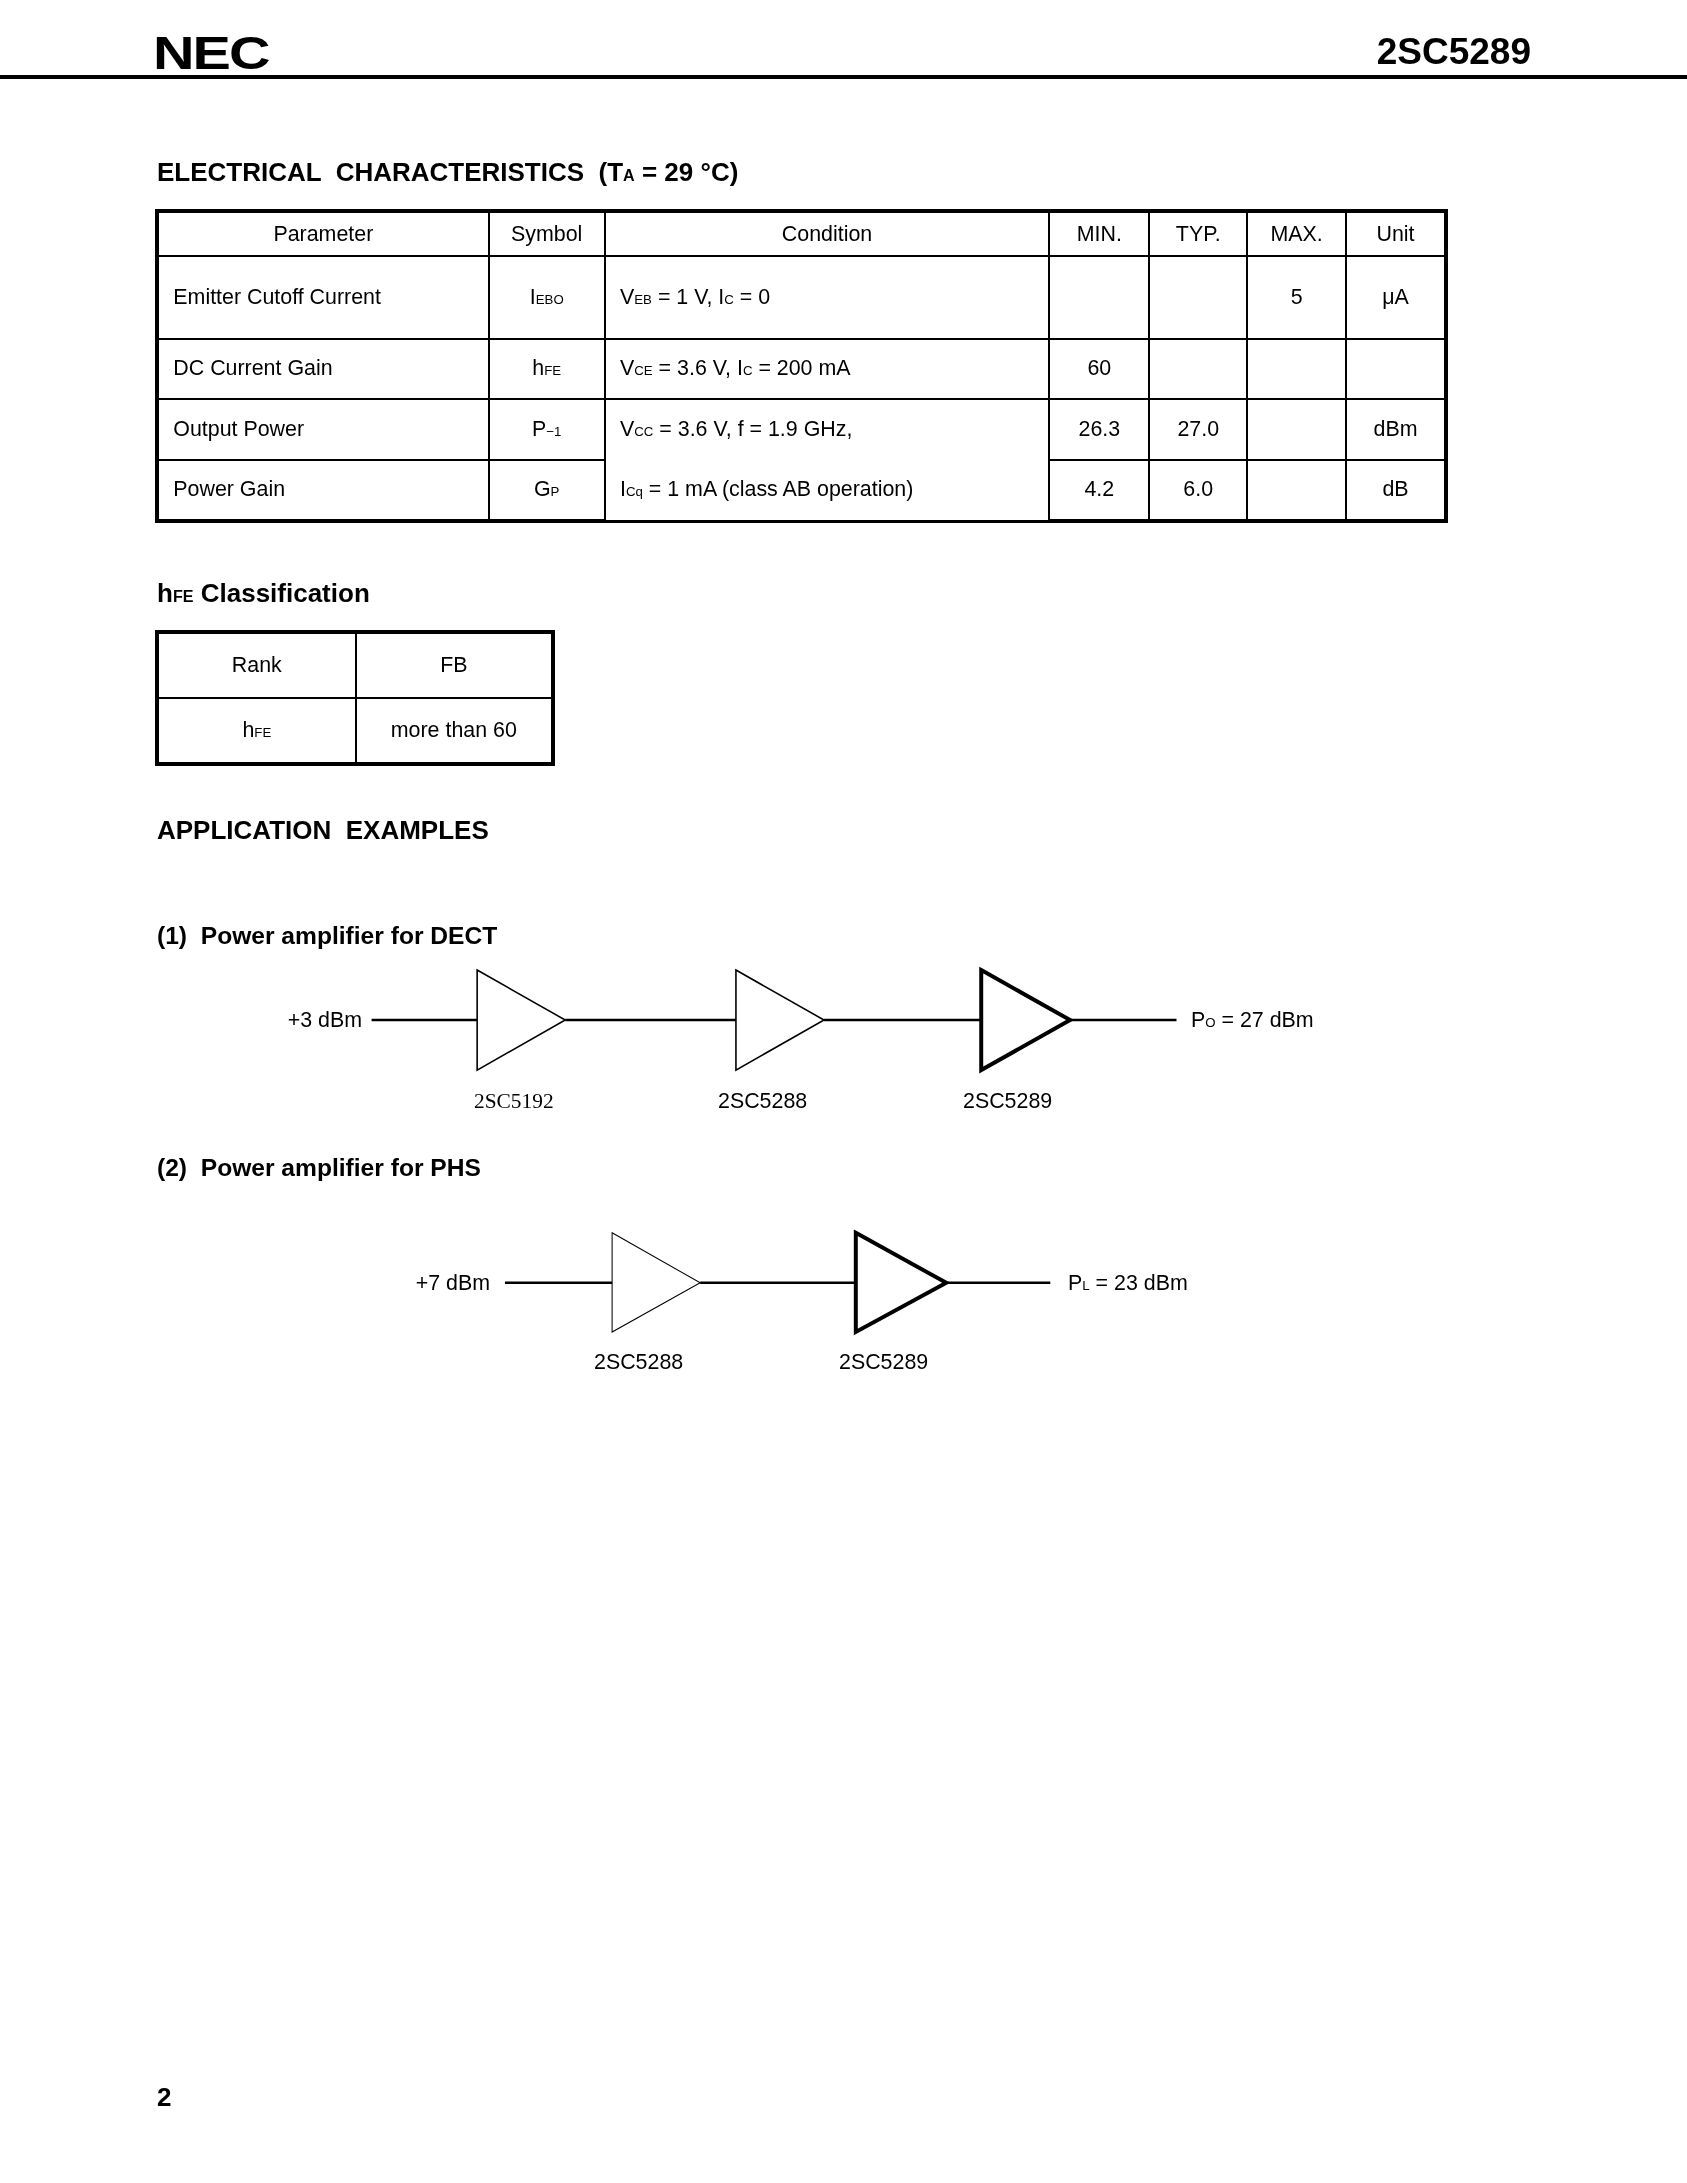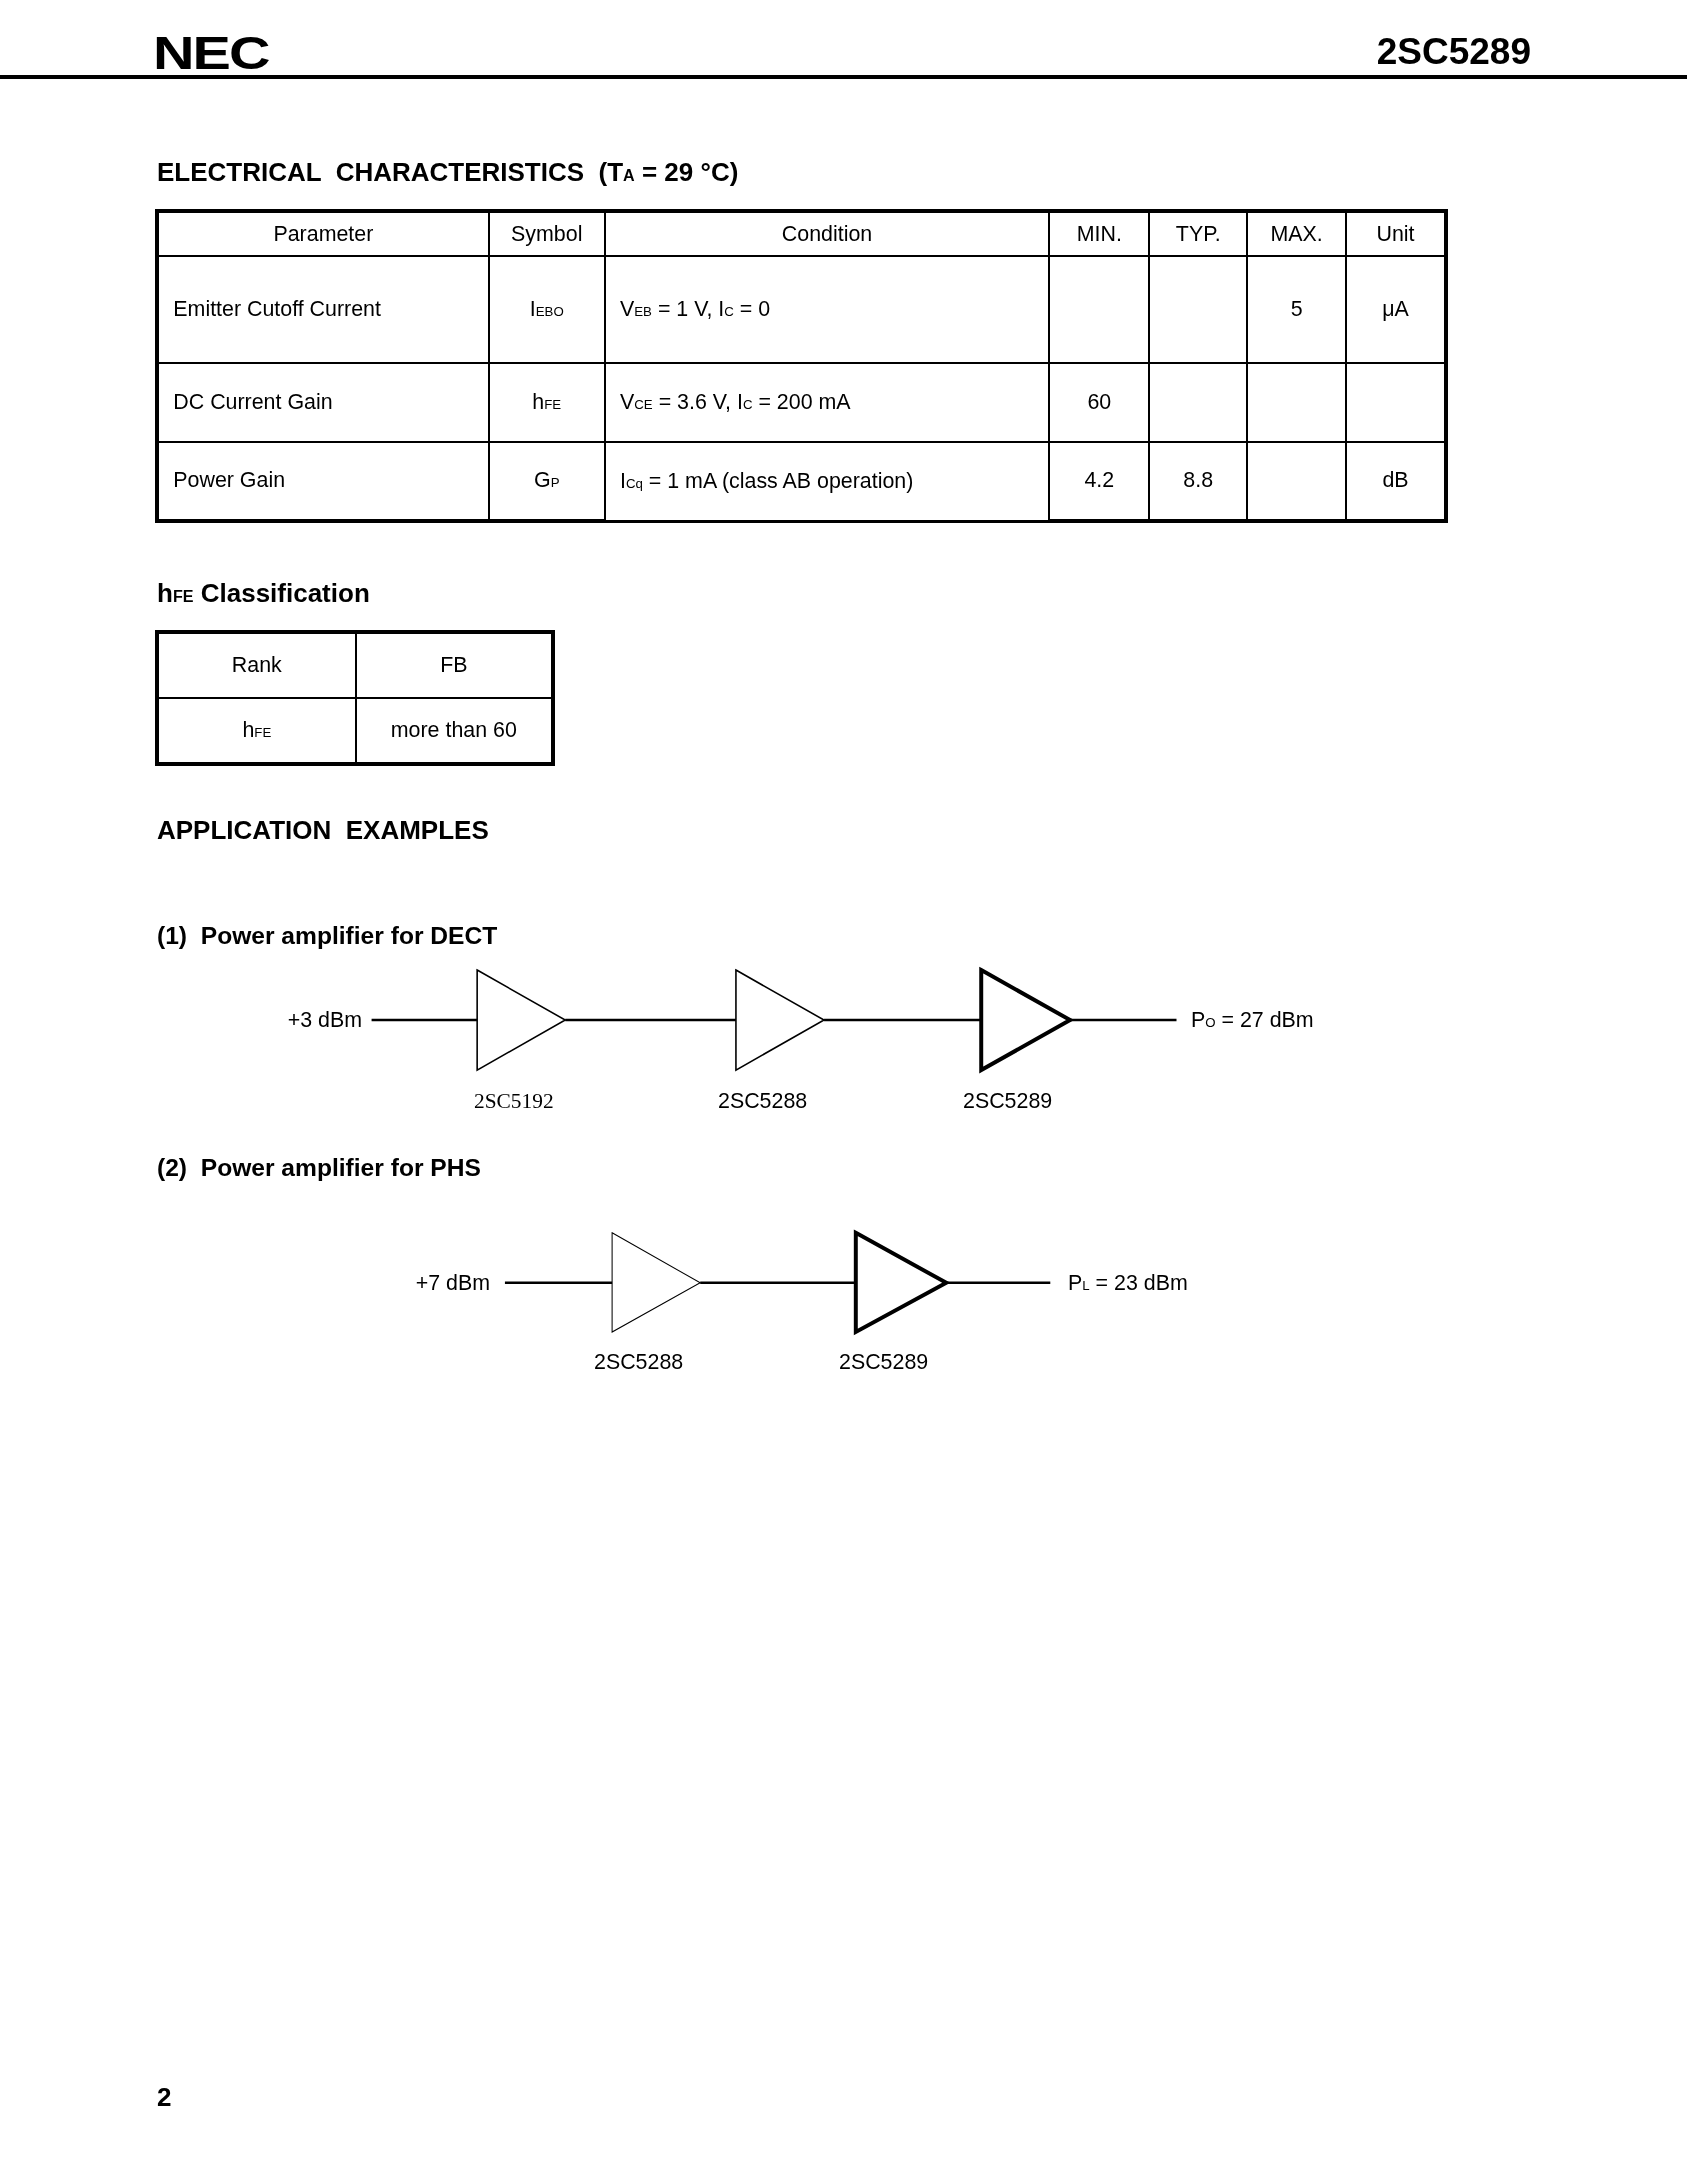--- a/index.html
+++ b/index.html
@@ -66,25 +66,34 @@
       <tr style="height: 44px;">
         <td>DC Current Gain</td>
         <td class="c"><span>h</span><span class="sub">FE</span></td>
         <td>V<span class="sub">CE</span> = 3.6 V, I<span class="sub">C</span> = 200 mA</td>
         <td class="c">60</td>
         <td class="c"></td>
         <td class="c"></td>
         <td class="c"></td>
       </tr>
       <tr style="height: 44px;">
+        <td>Output Power</td>
+        <td class="c"><span>P</span><span class="sub">−1</span></td>
+        <td style="border-bottom: none;">V<span class="sub">CC</span> = 3.6 V, f = 1.9 GHz,</td>
+        <td class="c">26.3</td>
+        <td class="c">27.0</td>
+        <td class="c"></td>
+        <td class="c">dBm</td>
+      </tr>
+      <tr style="height: 44px;">
         <td>Power Gain</td>
         <td class="c"><span>G</span><span class="sub">P</span></td>
         <td style="border-top: none; border-bottom: none;">I<span class="sub">Cq</span> = 1 mA (class AB operation)</td>
         <td class="c">4.2</td>
-        <td class="c">8.8</td>
+        <td class="c">6.0</td>
         <td class="c"></td>
         <td class="c">dB</td>
       </tr>
     </tbody>
 </table>
 
 <h3 class="abs sec-title" style="left:157px; top:580px;"><span>h</span><span class="sub">FE</span><span> Classification</span></h3>
 
 <table class="grid outer" style="left:157px; top:632px; width:396px; height:132px;">
   <colgroup>

